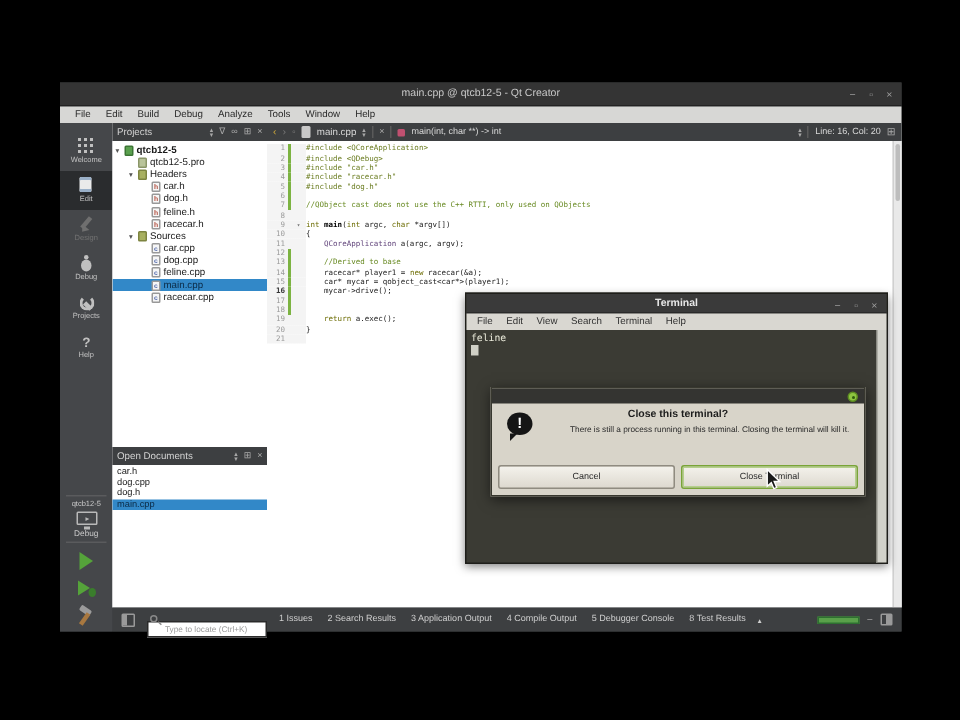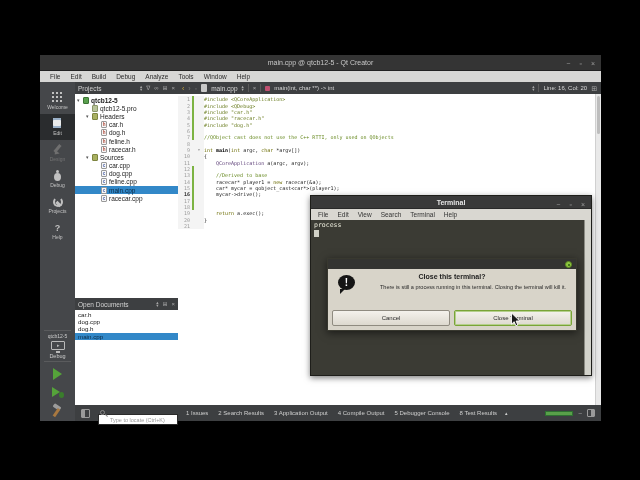--- a/index.html
+++ b/index.html
@@ -417,21 +417,21 @@
   </div>
   <div class="term-menu" id="term-menu">
       <span class="tmenu-item">File</span>
       <span class="tmenu-item">Edit</span>
       <span class="tmenu-item">View</span>
       <span class="tmenu-item">Search</span>
       <span class="tmenu-item">Terminal</span>
       <span class="tmenu-item">Help</span>
     </div>
   <div class="term-body">
-    <div class="term-out">process</div>
+    <div class="term-out">feline</div>
     <div class="term-cursor"></div>
   </div>
   <div class="term-scroll"></div>
 </div>
 
 <div class="abs dlg">
   <div class="dlg-title">
     <div class="dlg-close"></div>
   </div>
   <div class="dlg-bubble">

